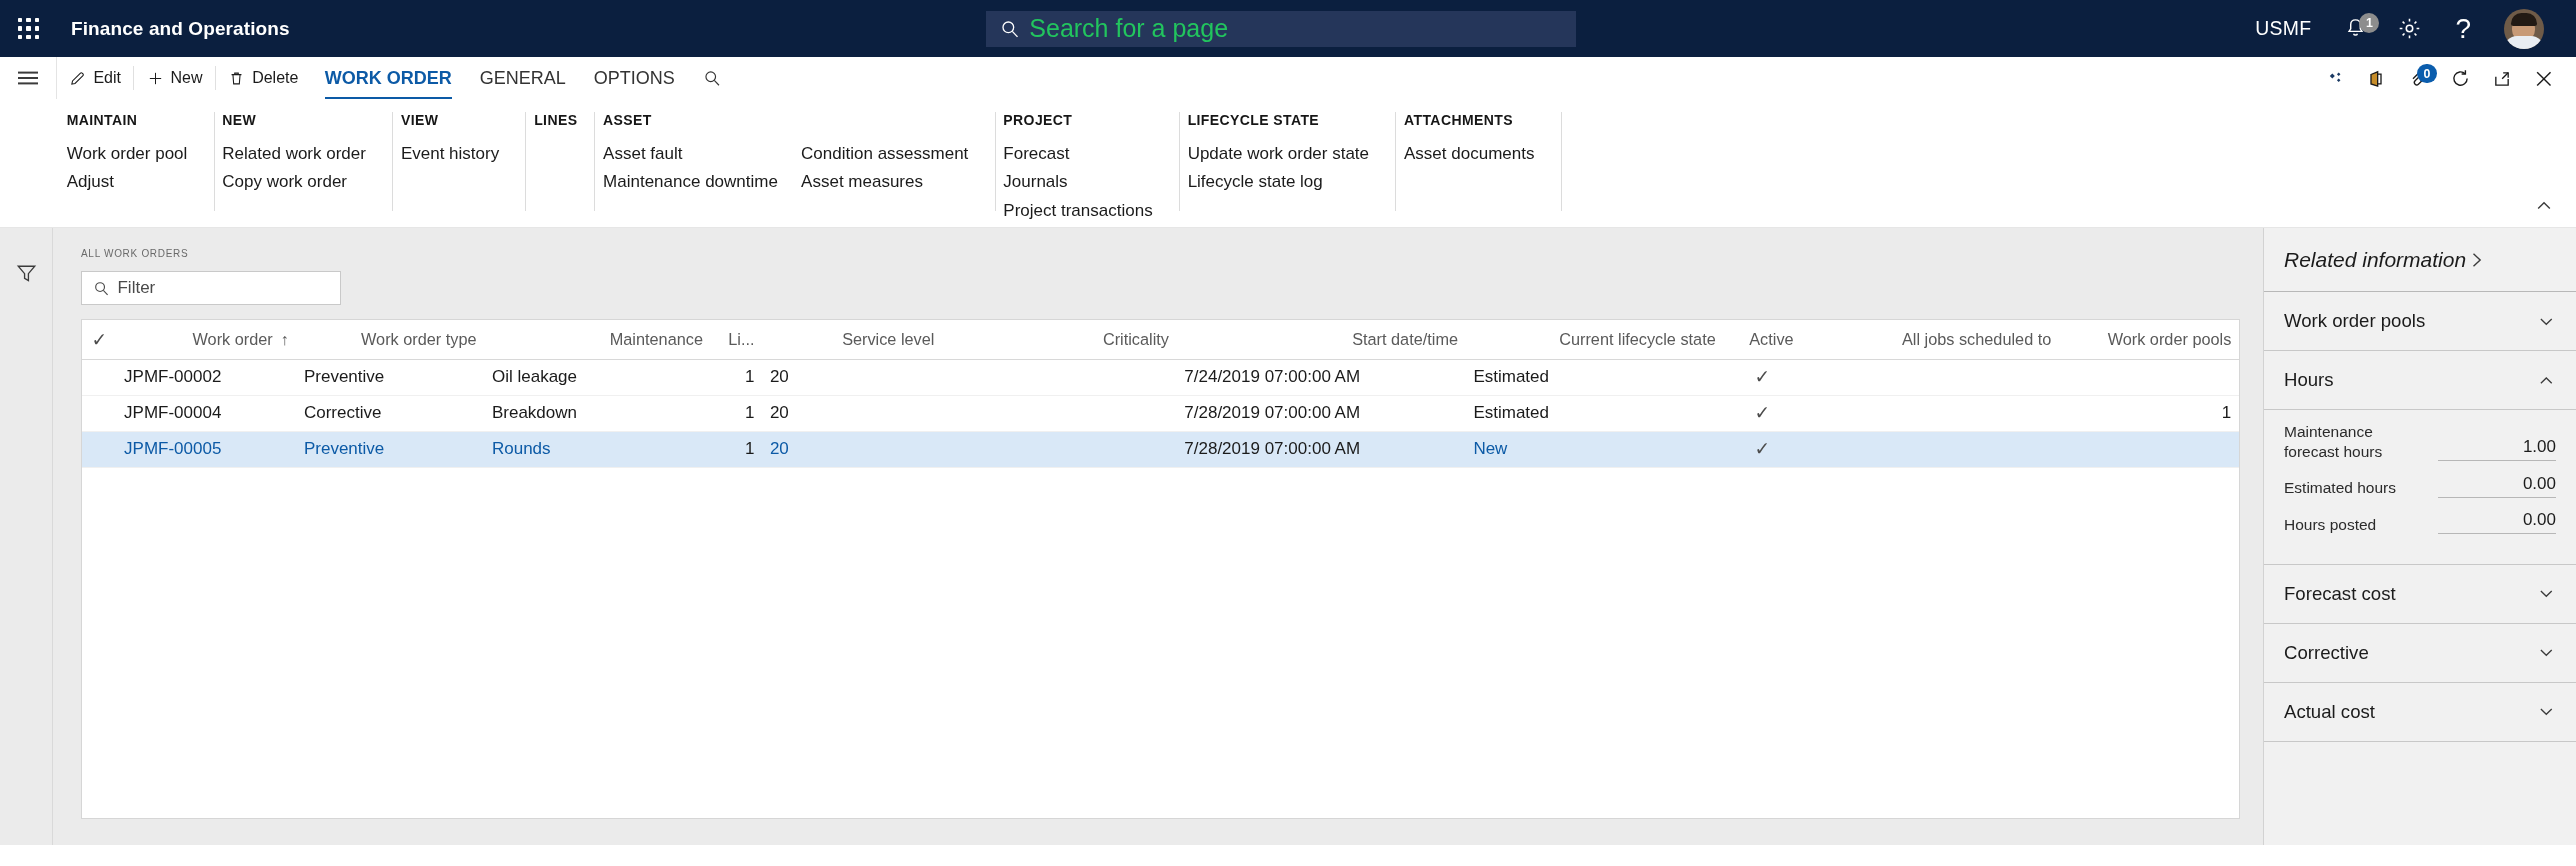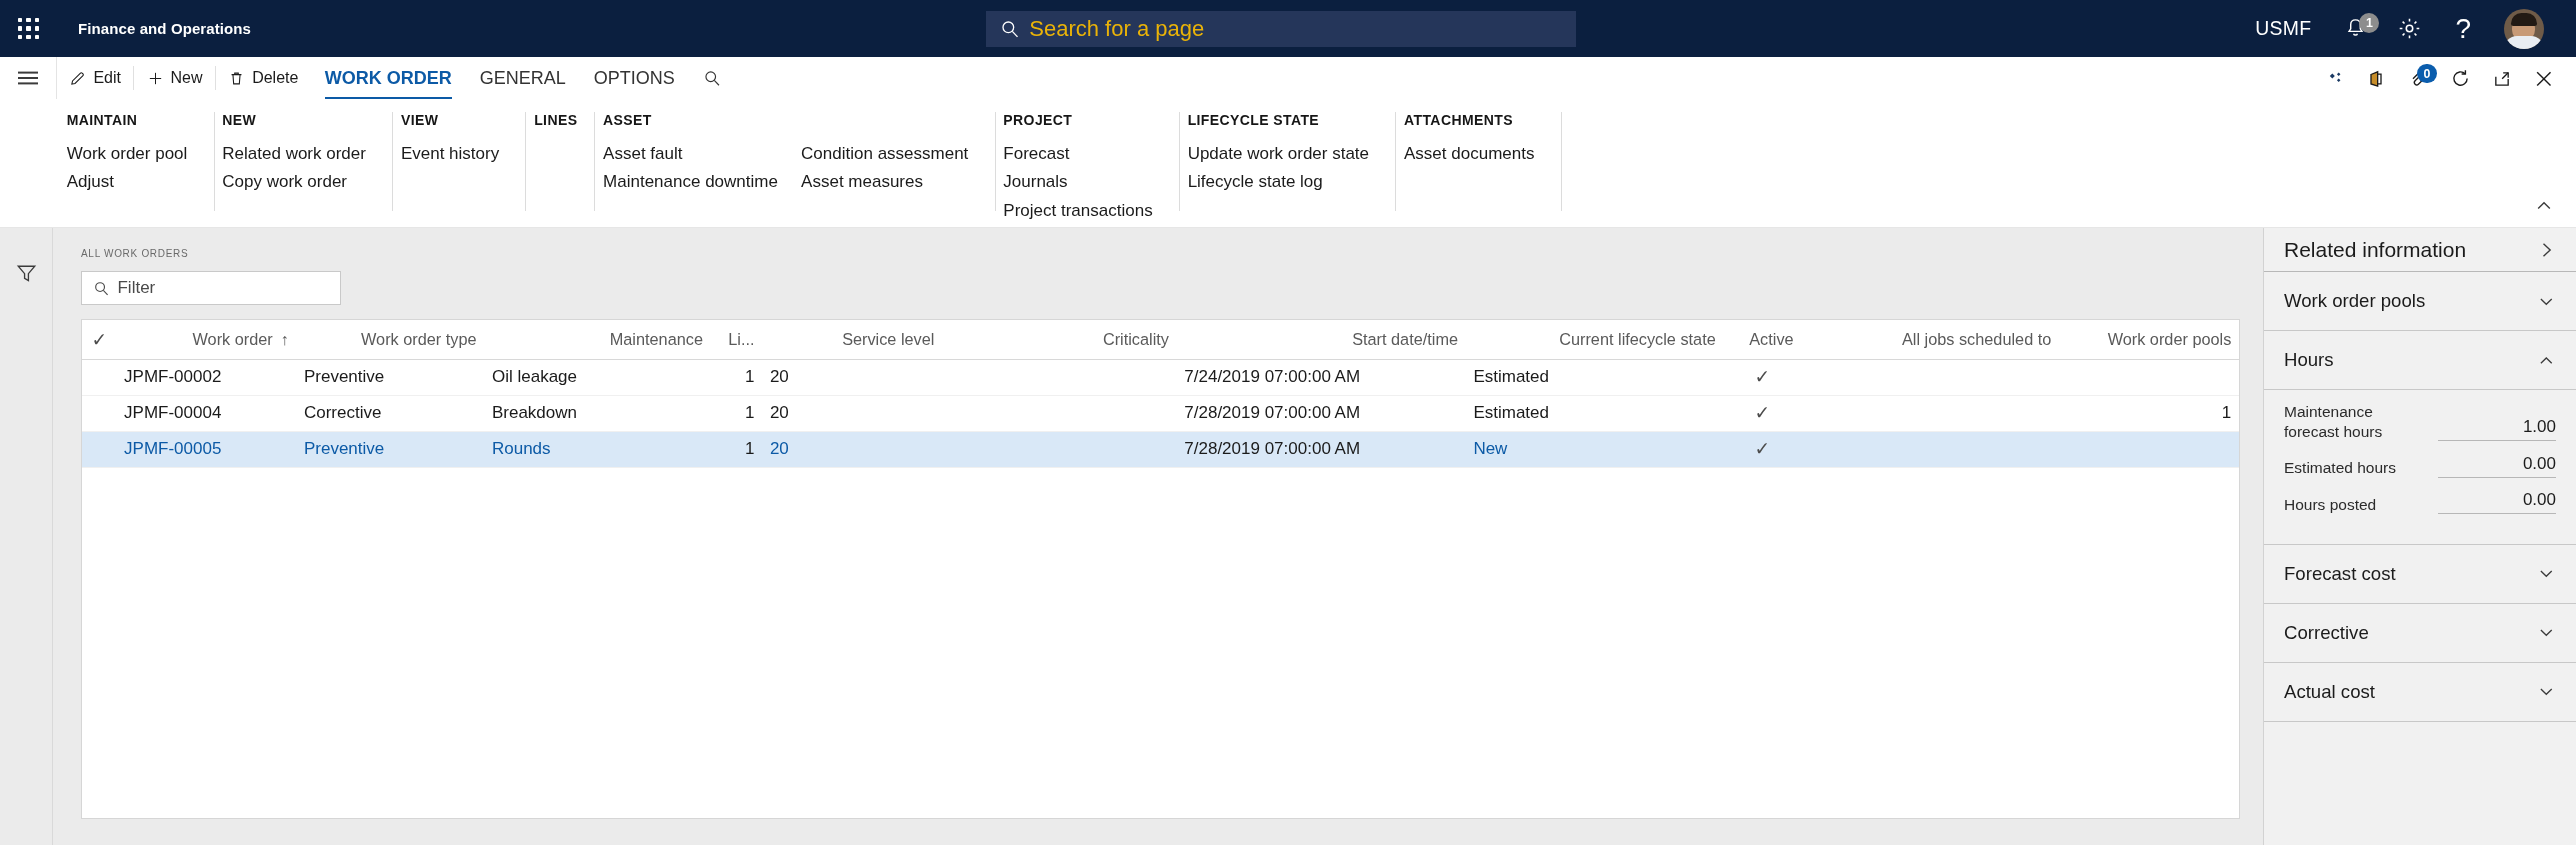--- a/index.html
+++ b/index.html
@@ -25,42 +25,42 @@
   }
   .waffle-grid {
     display: grid;
     grid-template-columns: repeat(3, 4.6px);
     grid-template-rows: repeat(3, 4.6px);
     gap: 3.9px;
   }
   .waffle-grid i { display: block; width: 4.6px; height: 4.6px; background: #ffffff; border-radius: 0.8px; }
   .app-title {
     color: #ffffff;
-    font-size: 15px;
+    font-size: 19px;
     font-weight: 600;
-    margin-left: 21px;
+    margin-left: 14px;
     letter-spacing: 0.1px;
     white-space: nowrap;
   }
   .search-wrap {
     position: absolute;
     left: 986px;
     top: 10.8px;
     width: 590px;
     height: 36px;
     background: #25365a;
     display: flex;
     align-items: center;
     padding: 0 14px;
     cursor: text;
   }
   .search-wrap .mag { margin-right: 9.3px; display: flex; }
   .search-input-text {
-    color: #eab308;
-    font-size: 22px;
+    color: #22c55e;
+    font-size: 25px;
     white-space: nowrap;
   }
   .topright {
     position: absolute;
     right: 0; top: 0;
     height: 57px;
     display: flex;
     align-items: center;
     padding-right: 18.6px;
   }
@@ -311,27 +311,28 @@
   .tick { color: #4c4c4c; font-size: 18.6px; }
 
   
   .rightpanel {
     width: 313px;
     background: #f1f1f1;
     border-left: 0.8px solid #d2d2d2;
     flex-shrink: 0;
   }
   .rp-head {
-    height: 44px;
+    height: 64px;
     display: flex;
     align-items: center;
-    justify-content: space-between;
+    justify-content: flex-start;
     padding: 0 20px 0 20px;
     border-bottom: 0.8px solid #b8b8b8;
     cursor: pointer;
+    font-style: italic;
   }
   .rp-head .t { font-size: 21px; color: #1b1b1b; font-weight: 400; }
   .rp-sec-head {
     height: 59px;
     display: flex;
     align-items: center;
     justify-content: space-between;
     padding: 0 20px;
     border-bottom: 0.8px solid #c8c8c8;
     cursor: pointer;

